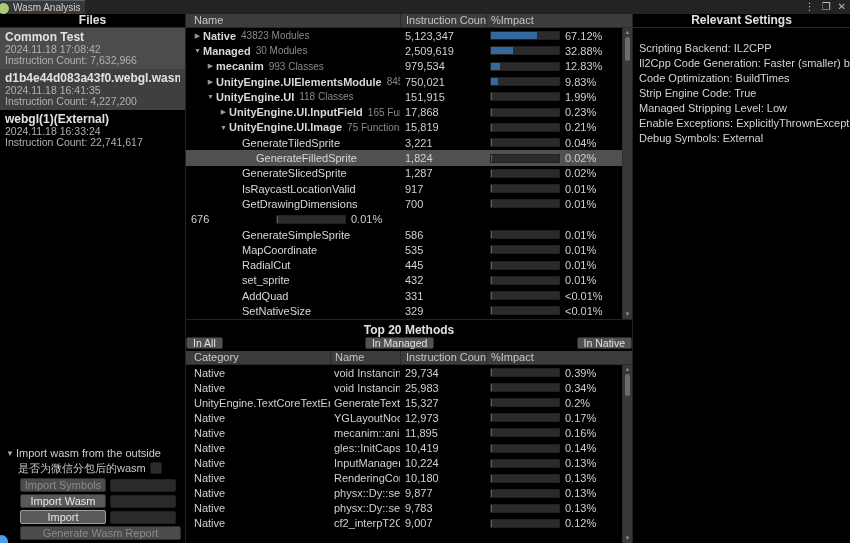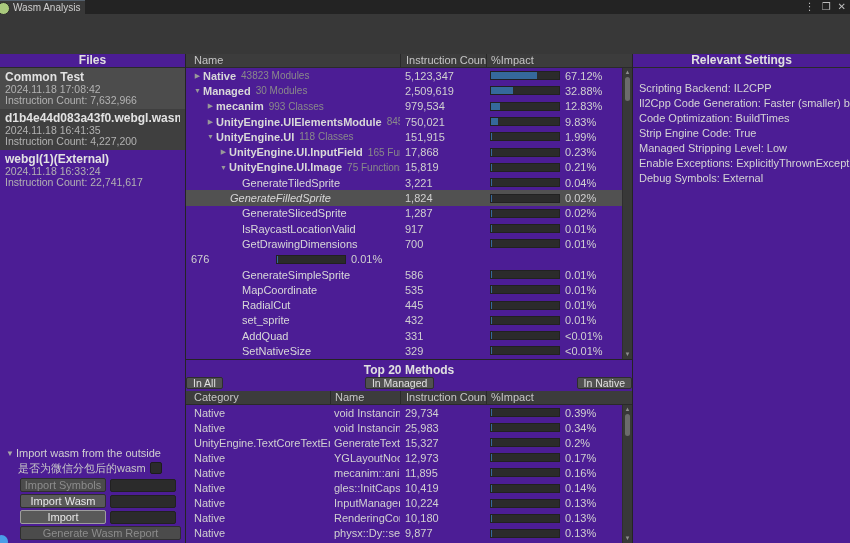--- a/index.html
+++ b/index.html
@@ -13,21 +13,21 @@
   .titlebar{position:absolute;left:0;top:0;width:850px;height:14px;background:#232323;}
   .tab{position:absolute;left:0;top:0;width:72px;height:13px;background:#383838;
        border-top:1px solid #55616d;display:flex;align-items:center;
        font-size:10px;color:#cfcfcf;padding-left:13px;overflow:hidden;white-space:nowrap;}
   .tab-dot{position:absolute;left:-3px;top:1px;width:11px;height:11px;border-radius:50%;
        background:#a9c97d;border:1px solid #262626;z-index:2;}
   .win-controls{position:absolute;right:4px;top:0;height:14px;display:flex;gap:7px;
        align-items:center;color:#bdbdbd;font-size:10px;line-height:14px;}
   .win-controls span{cursor:default;}
   
-  .panel{position:absolute;top:14px;bottom:0;background:#4c1d95;margin-top:40px;}
+  .panel{position:absolute;top:14px;bottom:0;background:#000000;}
   .panel-left{left:0;width:185px;border-right:1px solid #242424;}
   .panel-mid{left:186px;width:446px;border-right:1px solid #242424;display:flex;flex-direction:column;}
   .panel-right{left:633px;width:217px;}
   .panel-header{height:13px;line-height:13px;text-align:center;font-weight:bold;
        font-size:12px;color:#e0e0e0;border-bottom:1px solid #2a2a2a;flex:none;}
   
   .file-item{padding:2px 5px 3px 5px;overflow:hidden;}
   .file-item.sel{background:#4c4c4c;}
   .file-item.alt{background:#3f3f3f;}
   .file-name{font-weight:bold;font-size:12px;color:#e2e2e2;white-space:nowrap;overflow:hidden;}
@@ -267,21 +267,21 @@
           </div>
           <div class="cell-count">3,221</div>
           <div class="cell-impact">
             <div class="bar-track">
               <div class="bar-fill" style="width: 1px;"></div>
             </div>
             <span class="pct">0.04%</span>
           </div>
         </div>
         <div class="trow sel">
-          <div class="cell-name" style="padding-left: 33px; font-style: italic;">
+          <div class="cell-name" style="padding-left: 59px;">
             <span class="arrow"></span>
             <span class="tname">GenerateFilledSprite</span>
           </div>
           <div class="cell-count">1,824</div>
           <div class="cell-impact">
             <div class="bar-track">
               <div class="bar-fill" style="width: 1px;"></div>
             </div>
             <span class="pct">0.02%</span>
           </div>

